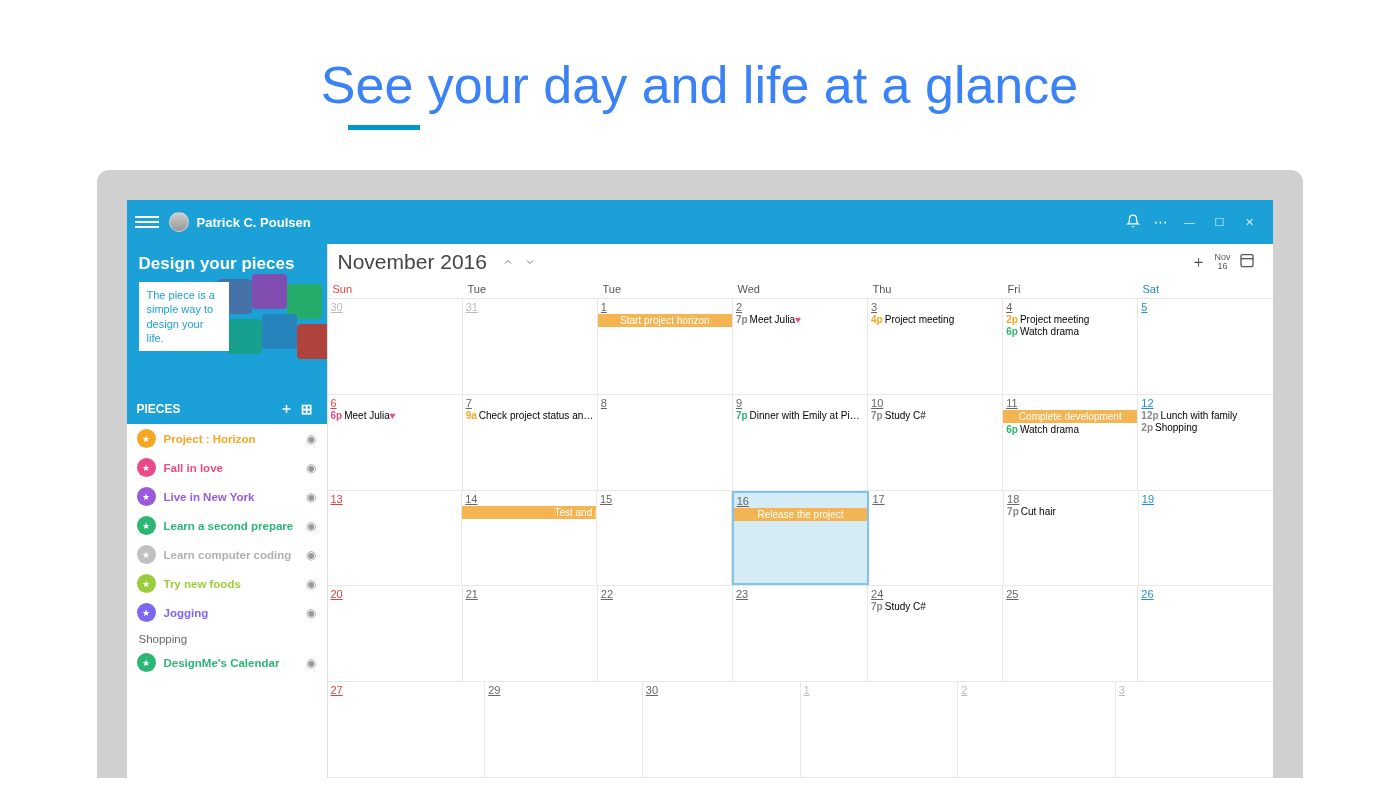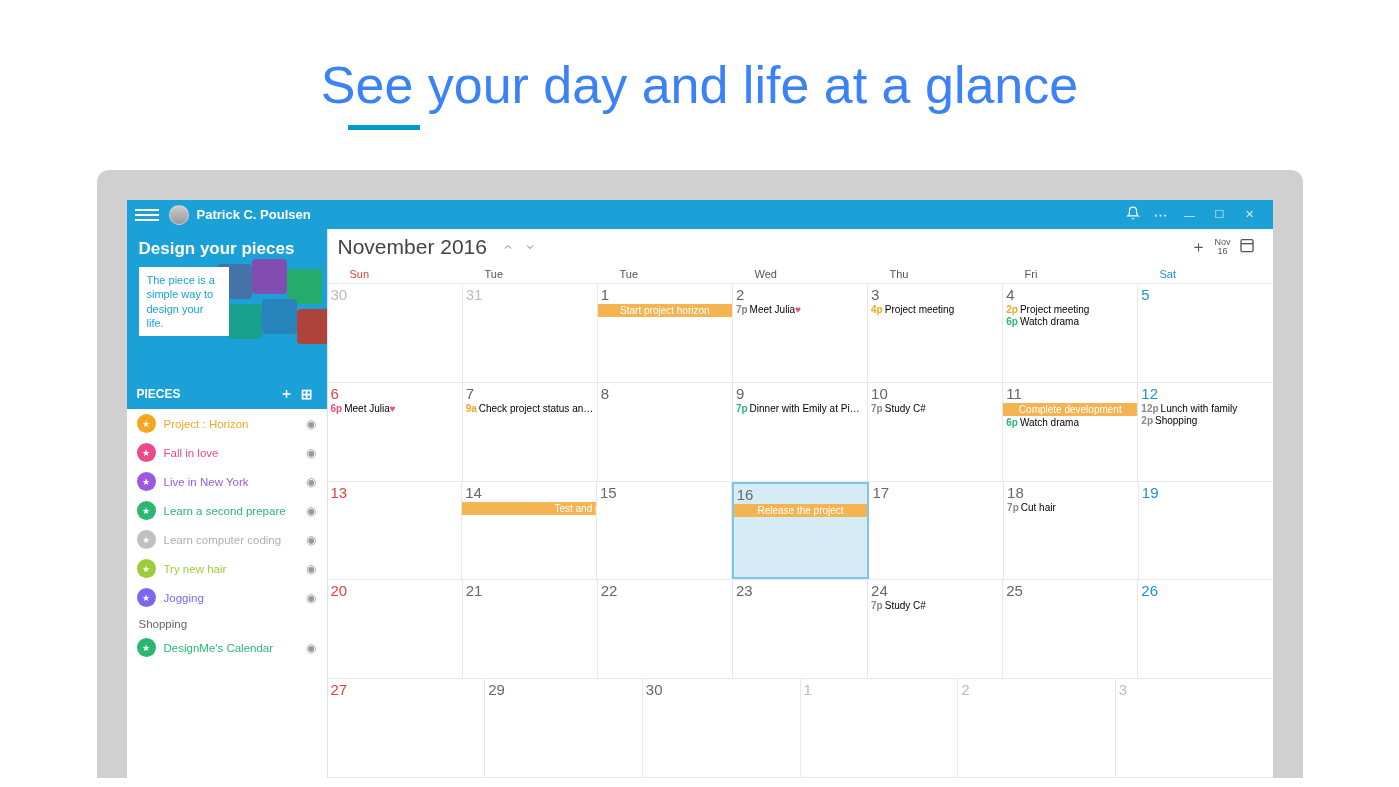--- a/index.html
+++ b/index.html
@@ -1,59 +1,59 @@
 <!DOCTYPE html>
 <html><head>
 <meta charset="utf-8">
 <style>
 * { box-sizing: border-box; margin: 0; padding: 0; }
 body { font-family: 'Segoe UI', Arial, sans-serif; background: #fff; width: 1399px; height: 787px; overflow: hidden; }
 .hero-title { text-align: center; font-size: 52px; font-weight: 300; color: #3b82f6; margin-top: 55px; }
 .hero-underline { width: 72px; height: 5px; background: #0099cc; margin: 10px auto 0 348px; }
 .outer-frame { width: 1206px; height: 608px; background: #d0d0d0; border-radius: 12px 12px 0 0; margin: 40px auto 0; padding: 30px 30px 0 30px; }
 .app-window { width: 100%; height: 100%; background: #fff; display: flex; flex-direction: column; overflow: hidden; }
-.titlebar { background: #1ba1d8; height: 29px; display: flex; align-items: center; padding: 0 8px; color: #fff; }
+.titlebar { background: #1ba1d8; height: 44px; display: flex; align-items: center; padding: 0 8px; color: #fff; }
 .hamburger { width: 24px; height: 24px; display: flex; flex-direction: column; justify-content: center; gap: 3px; cursor: pointer; margin-right: 10px; }
 .hamburger span { height: 2px; background: #fff; }
 .avatar { width: 20px; height: 20px; border-radius: 50%; background: linear-gradient(#ccc,#999); margin-right: 8px; border:1px solid rgba(255,255,255,0.4);}
 .username { font-size: 13px; font-weight: 600; flex: 1; }
 .titlebar-icon { width: 28px; text-align: center; font-size: 14px; cursor: pointer; }
 .win-btn { width: 30px; text-align: center; font-size: 11px; cursor: pointer; color: rgba(255,255,255,0.8);}
 .app-body { display: flex; flex: 1; min-height: 0; }
 .sidebar { width: 200px; background: #fff; display: flex; flex-direction: column; }
 .design-banner { background: #1ba1d8; color: #fff; padding: 10px 12px 0; position: relative; height: 150px; overflow:hidden;}
 .design-banner h2 { font-size: 17px; font-weight: 600; margin-bottom: 8px; }
 .design-box { background: #fff; color: #1ba1d8; font-size: 11px; padding: 6px 8px; width: 90px; line-height: 1.3; position:relative; z-index:2;}
 .puzzle-bg { position:absolute; right:-10px; top:25px; width:130px; height:120px; opacity:0.9;}
 .puzzle-piece{position:absolute;width:35px;height:35px;border-radius:4px;}
 .pieces-header { background: #1ba1d8; color: #fff; display: flex; align-items: center; padding: 6px 10px; font-size: 12px; font-weight: 600; }
 .pieces-header span:first-child { flex: 1; }
 .pieces-header .hicon { width: 20px; text-align: center; cursor: pointer; font-size: 14px; }
 .piece-list { flex: 1; overflow: auto; }
 .piece-item { display: flex; align-items: center; padding: 5px 10px; font-size: 11.5px; cursor: pointer; }
 .piece-icon { width: 19px; height: 19px; border-radius: 50%; margin-right: 8px; display:flex;align-items:center;justify-content:center;color:#fff;font-size:9px;}
-.piece-label { flex: 1; font-weight: 400; }
+.piece-label { flex: 1; font-weight: 700; }
 .piece-eye { color: #999; font-size: 12px; }
 .cal-header-txt { font-size: 11.5px; color: #666; padding: 6px 12px 3px; }
 .main { flex: 1; display: flex; flex-direction: column; border-left: 1px solid #e0e0e0; }
 .toolbar { display: flex; align-items: center; padding: 4px 10px; height: 36px; }
 .month-title { font-size: 21px; color: #444; margin-right: 10px; }
 .nav-btn { width: 22px; height: 22px; display:flex;align-items:center;justify-content:center;cursor:pointer;color:#777;font-size:12px;}
 .toolbar-spacer { flex: 1; }
 .tool-icon { width: 32px; text-align: center; cursor: pointer; color: #555; font-size: 16px;}
 .today-btn { font-size: 9px; line-height: 1; text-align: center; cursor: pointer; color:#555;}
 .dow-row { display: flex; border-bottom: 1px solid #e8e8e8; }
-.dow-cell { flex: 1; font-size: 11px; padding: 3px 22px; color: #555; }
+.dow-cell { flex: 1; font-size: 11px; padding: 3px 5px; color: #555; }
 .dow-cell.sun { color: #e04040; }
 .dow-cell.sat { color: #2090d0; }
 .grid { flex: 1; display: flex; flex-direction: column; }
 .week-row { flex: 1; display: flex; border-bottom: 1px solid #e8e8e8; min-height:0;}
 .day-cell { flex: 1; border-right: 1px solid #e8e8e8; padding: 2px 3px; font-size: 10.5px; overflow: hidden; position:relative;}
 .day-cell:last-child { border-right: none; }
-.day-num { font-size: 15px; color: #666; }
+.day-num { font-size: 11px; color: #666; text-decoration: underline; }
 .day-num.other { color: #bbb; }
 .day-num.sun { color: #e04040; }
 .day-num.sat { color: #2090d0; }
 .day-cell.today { border: 2px solid #7fc5e8; background: #d5ebf5; }
 .event { font-size: 10px; white-space: nowrap; overflow: hidden; text-overflow: ellipsis; margin-top:1px;}
 .event .time { font-weight: 600; margin-right: 2px; }
 .event-bar { background: #f5b452; color: #fff; text-align: center; font-size: 10px; padding: 1px 0; margin: 1px -3px; }
 </style>
 </head>
 <body>
@@ -123,21 +123,21 @@
   <div class="piece-label" style="color:#2cb673">Learn a second prepare</div>
   <div class="piece-eye">◉</div>
             </div>
             <div class="piece-item">
               <div class="piece-icon" style="background:#c0c0c0">★</div>
   <div class="piece-label" style="color:#b0b0b0">Learn computer coding</div>
   <div class="piece-eye">◉</div>
             </div>
             <div class="piece-item">
               <div class="piece-icon" style="background:#9ccc3c">★</div>
-  <div class="piece-label" style="color:#9ccc3c">Try new hair</div>
+  <div class="piece-label" style="color:#9ccc3c">Try new foods</div>
   <div class="piece-eye">◉</div>
             </div>
             <div class="piece-item">
               <div class="piece-icon" style="background:#7b68ee">★</div>
   <div class="piece-label" style="color:#7b68ee">Jogging</div>
   <div class="piece-eye">◉</div>
             </div>
             <div class="cal-header-txt">Shopping</div>
             <div class="piece-item">
               <div class="piece-icon" style="background:#2cb673">★</div>

